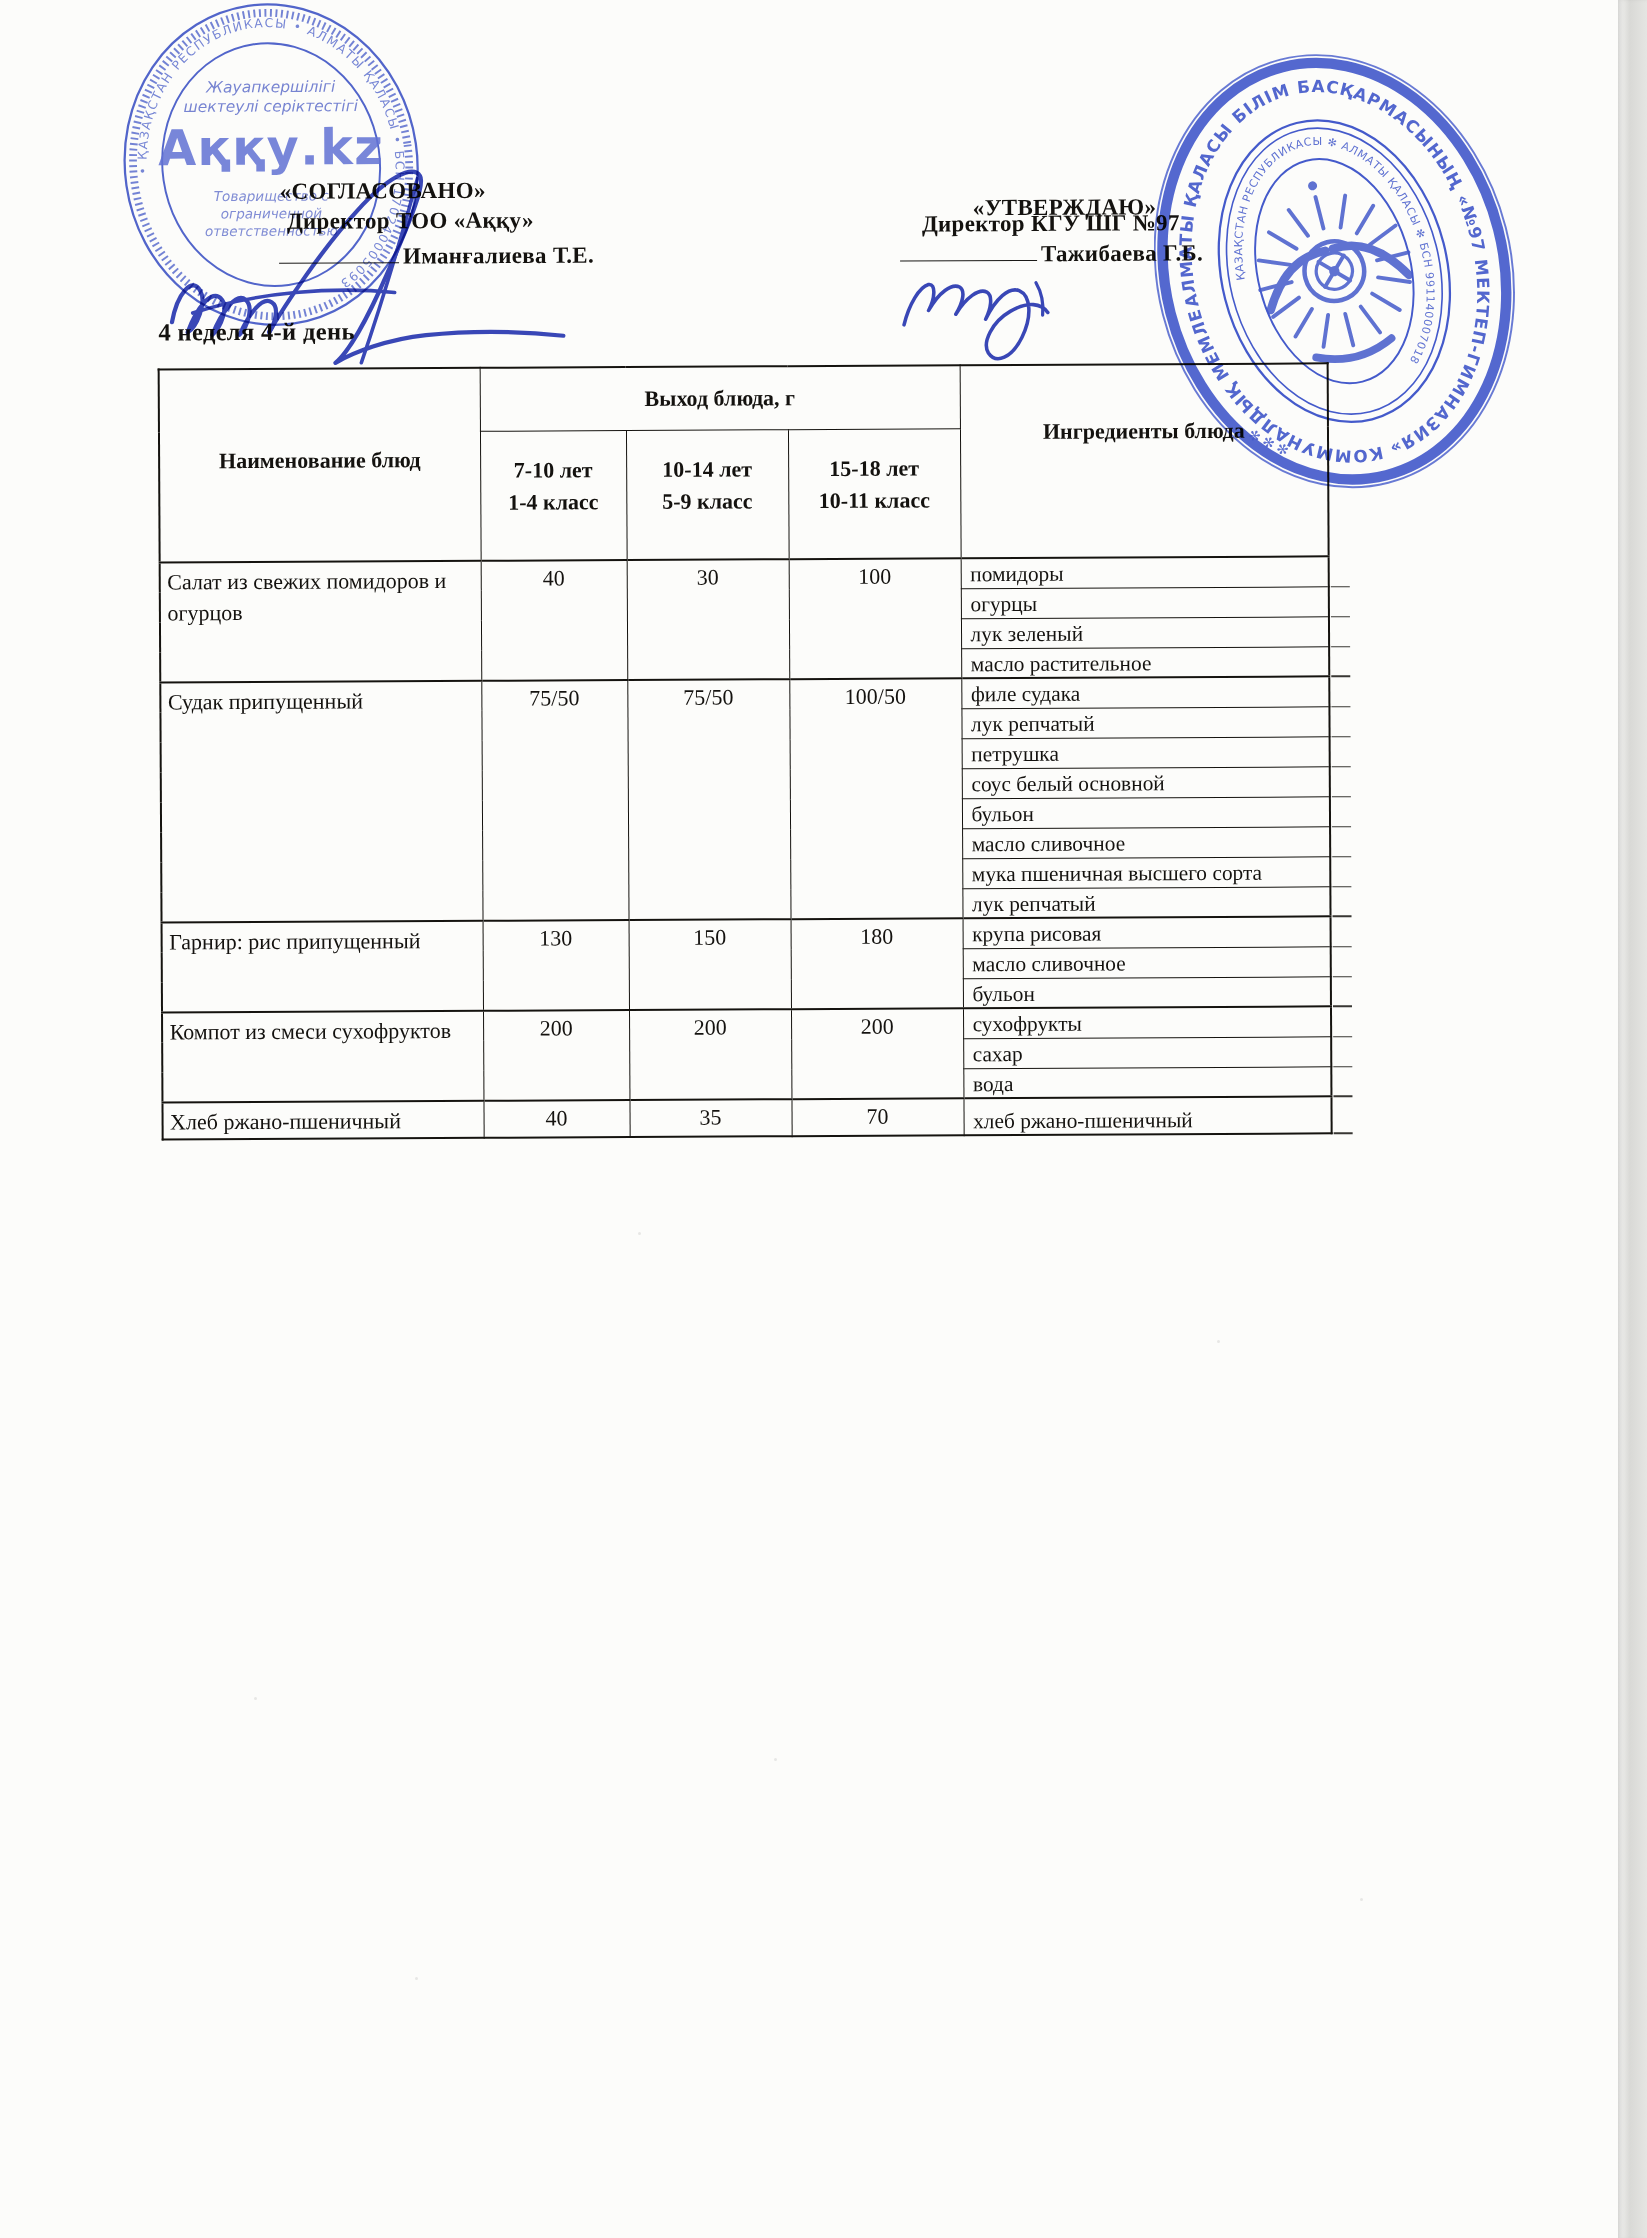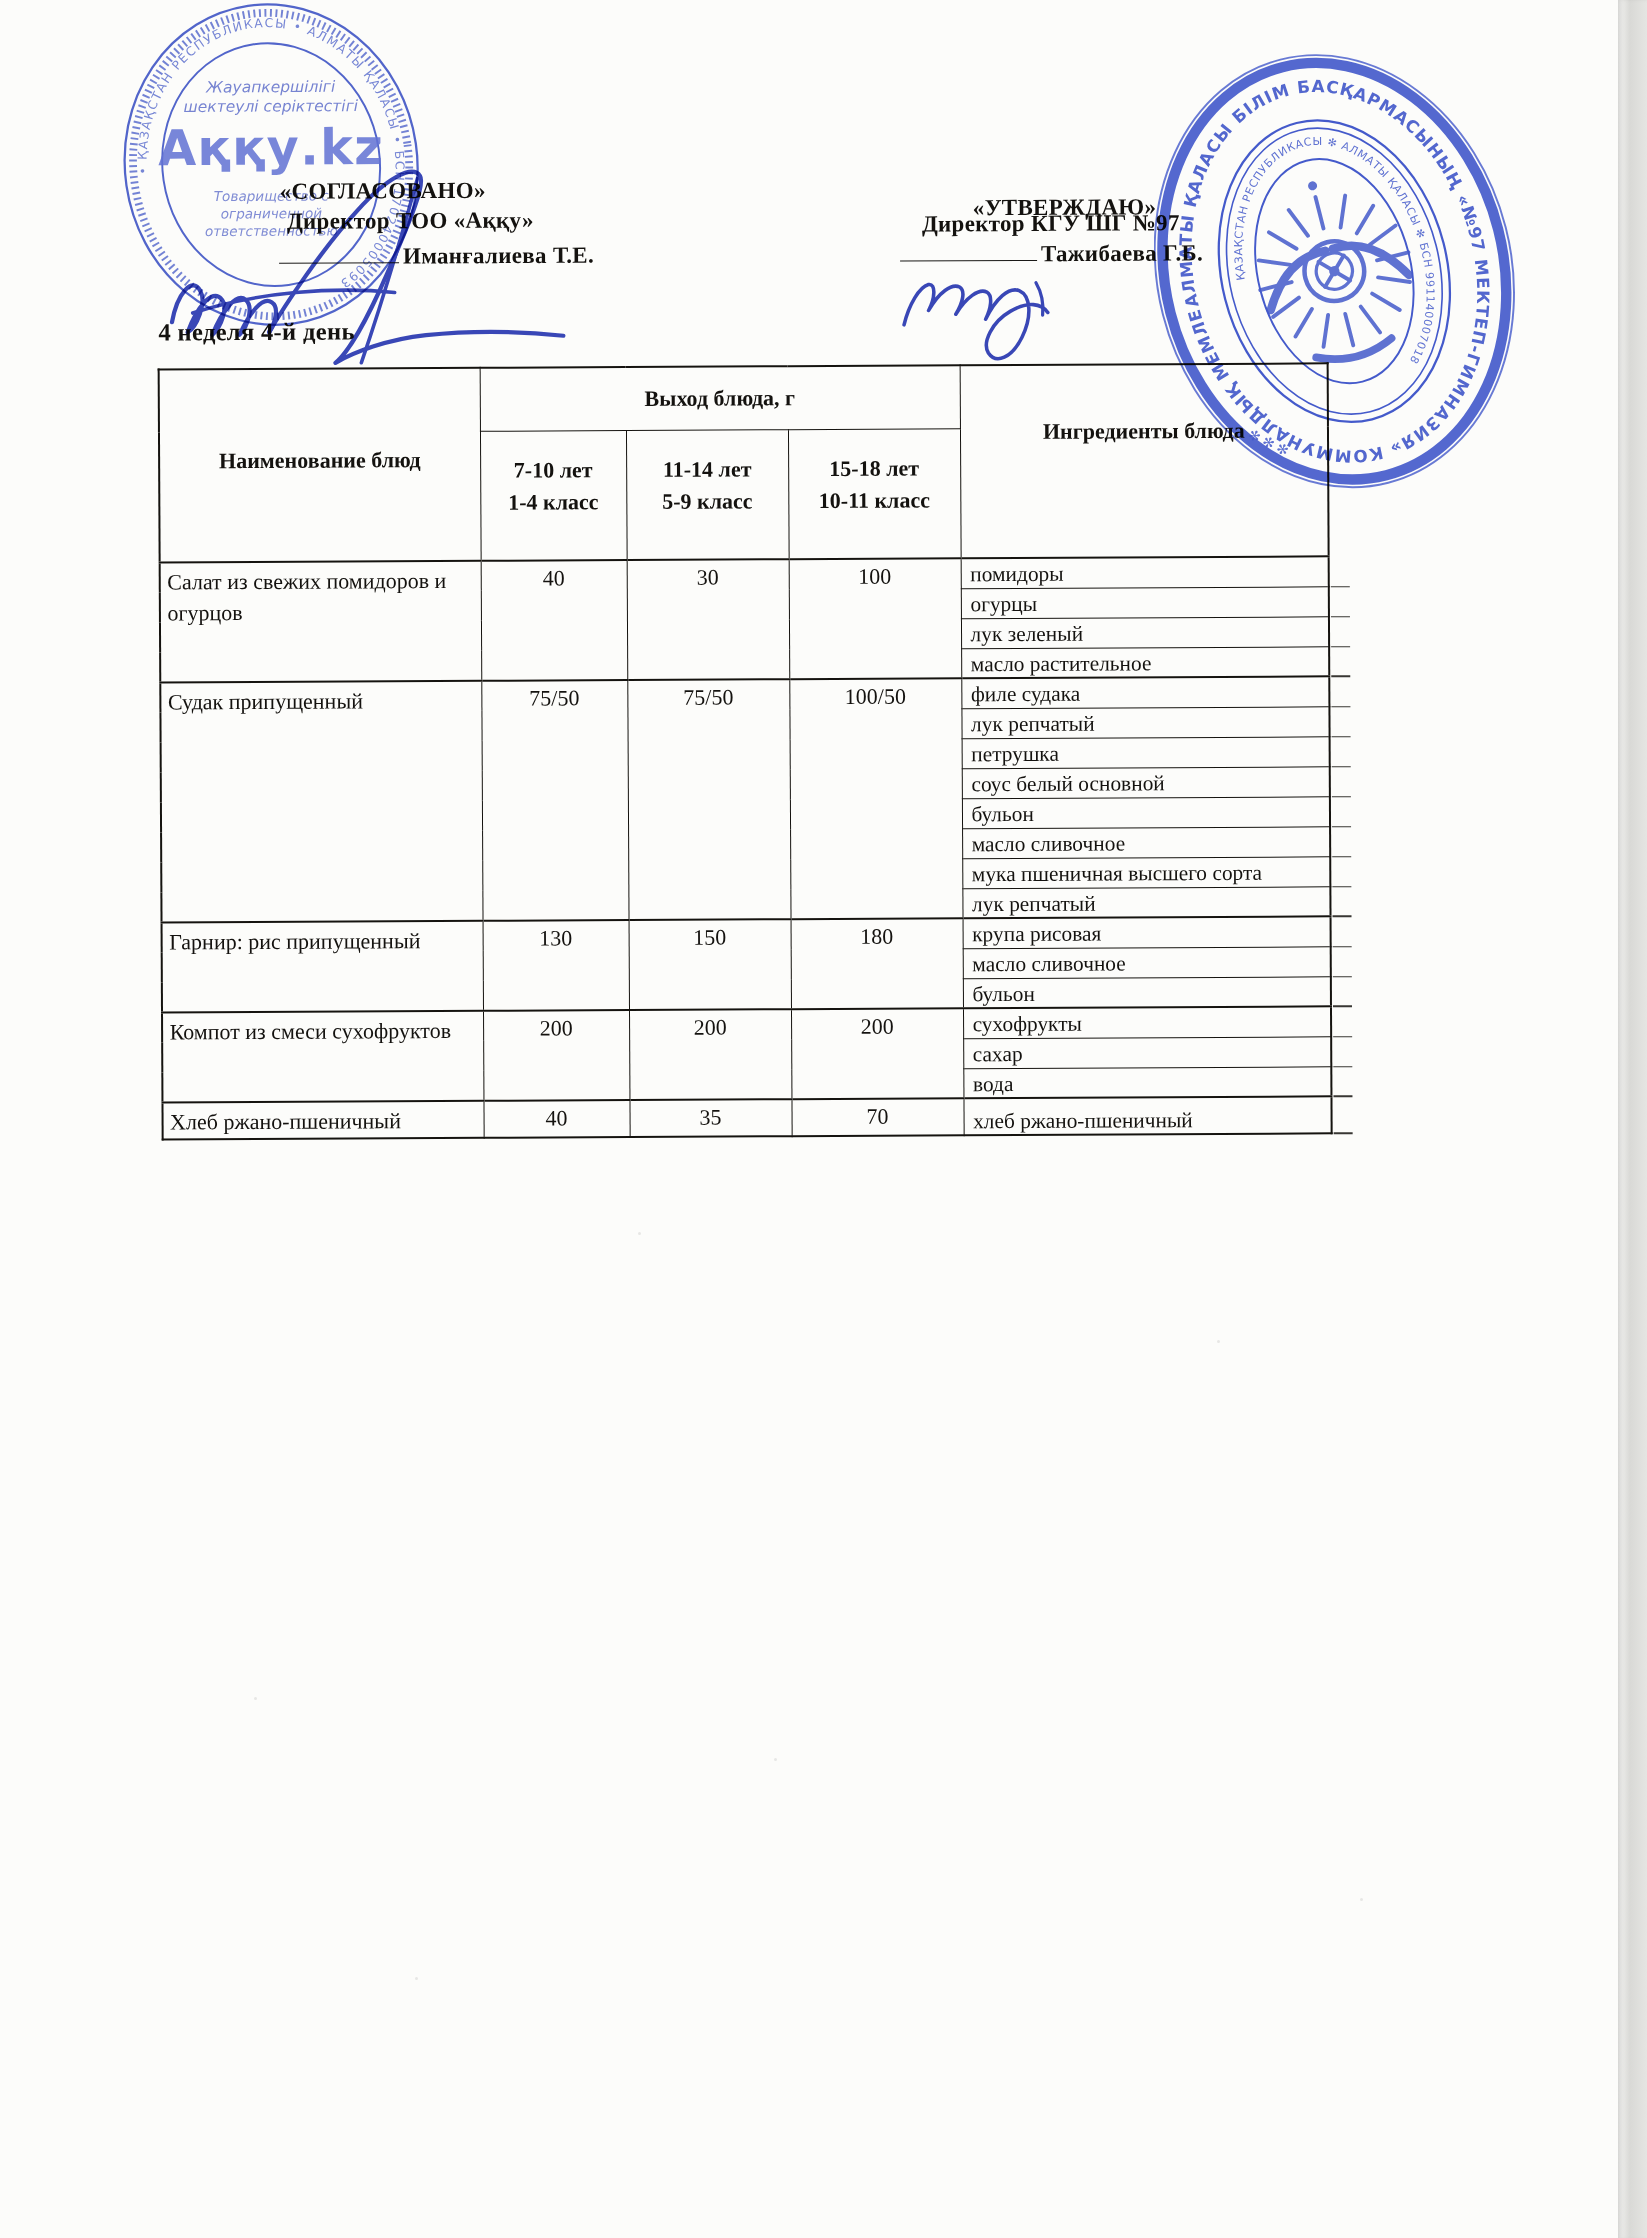--- a/index.html
+++ b/index.html
@@ -79,21 +79,21 @@
           <th class="name-h" rowspan="2">Наименование блюд</th>
           <th class="out-h" colspan="3">Выход блюда, г</th>
           <th class="ingr-h" rowspan="2">Ингредиенты блюда</th>
         </tr>
         <tr class="h2">
           <th class="age-h">
             <div>7-10 лет</div>
             <div>1-4 класс</div>
           </th>
           <th class="age-h">
-            <div>11-14 лет</div>
+            <div>10-14 лет</div>
             <div>5-9 класс</div>
           </th>
           <th class="age-h">
             <div>15-18 лет</div>
             <div>10-11 класс</div>
           </th>
         </tr>
       </thead>
       <tbody id="menu-body">
           <tr class="group-top">

